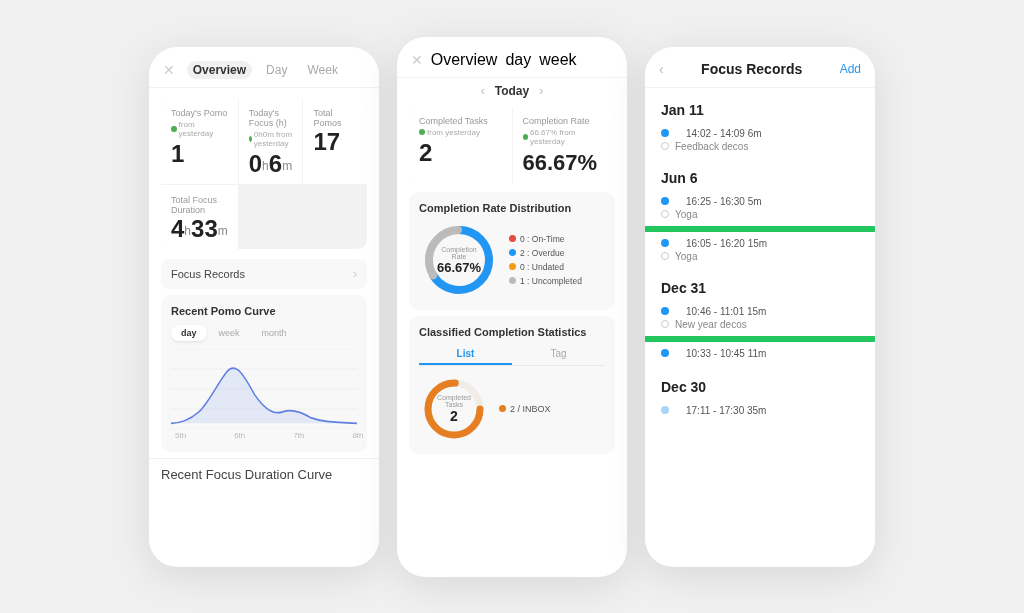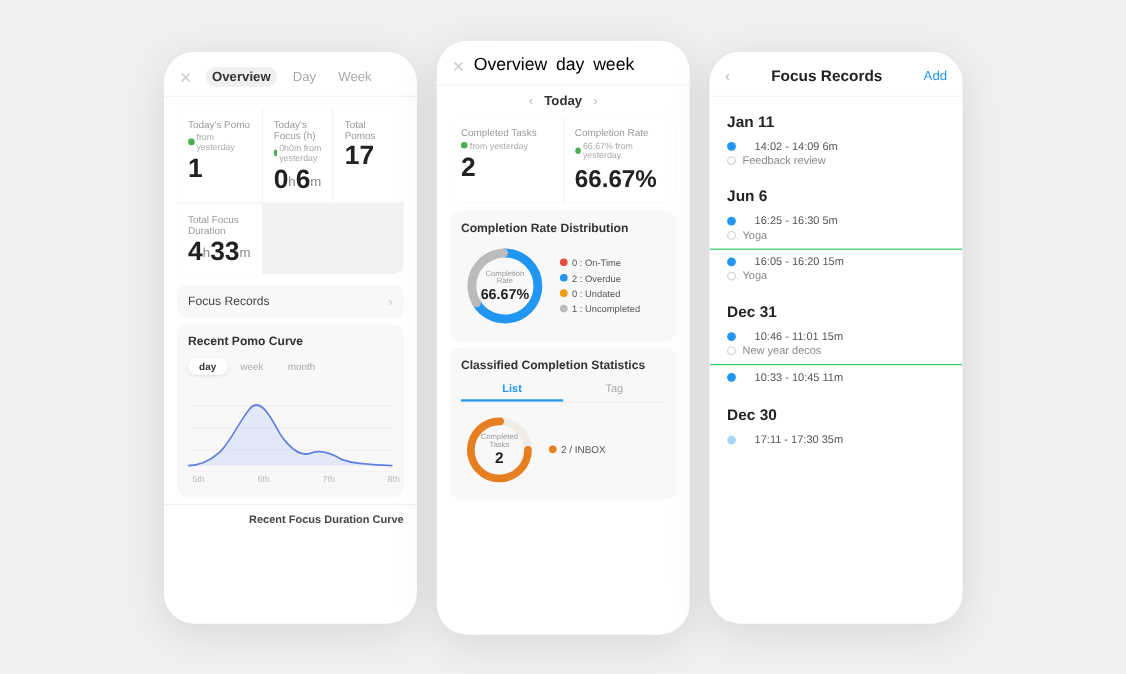--- a/index.html
+++ b/index.html
@@ -154,23 +154,23 @@
     .chart-labels {
       display: flex;
       justify-content: space-between;
       padding: 2px 4px;
       gap: 48px;
     }
     .chart-labels span { font-size: 8px; color: #bbb; }
 
     
     .bottom-label {
-      text-align: right;
-      font-size: 10px;
-      font-weight: 700;
+      text-align: left;
+      font-size: 13px;
+      font-weight: 400;
       color: #444;
       padding: 8px 12px;
       border-top: 1px solid #f0f0f0;
     }
 
     
     .mid-nav {
       display: flex;
       align-items: center;
       padding: 14px 14px 8px;
@@ -276,21 +276,21 @@
     .right-header .title { font-size: 14px; font-weight: 700; color: #222; }
     .right-header .add-btn { font-size: 12px; color: #2196f3; cursor: pointer; font-weight: 500; }
 
     .records-list { overflow-y: auto; height: calc(100% - 48px); padding: 6px 0; }
     .date-group { margin-bottom: 4px; }
     .date-header { font-size: 14px; font-weight: 700; color: #222; padding: 8px 16px 4px; }
     .record-item {
       display: flex;
       flex-direction: column;
       padding: 6px 16px;
-      border-bottom: 1px solid #22c55e;
+      border-bottom: 6px solid #22c55e;
     }
     .record-item:last-child { border-bottom: none; }
     .record-time-row { display: flex; align-items: center; gap: 17px; margin-bottom: 2px; }
     .record-dot { width: 8px; height: 8px; border-radius: 50%; flex-shrink: 0; }
     .record-time { font-size: 10px; color: #555; font-weight: 500; }
     .record-name-row { display: flex; align-items: center; gap: 6px; }
     .record-name-icon { width: 8px; height: 8px; border-radius: 50%; border: 1px solid #ccc; flex-shrink: 0; }
     .record-name { font-size: 10px; color: #888; }
   </style>
 </head>
@@ -479,21 +479,21 @@
 
       <div class="date-group">
         <div class="date-header">Jan 11</div>
         <div class="record-item">
           <div class="record-time-row">
             <span class="record-dot" style="background:#2196f3"></span>
             <span class="record-time">14:02 - 14:09  6m</span>
           </div>
           <div class="record-name-row">
             <span class="record-name-icon"></span>
-            <span class="record-name">Feedback review</span>
+            <span class="record-name">Feedback decos</span>
           </div>
         </div>
       </div>
 
       <div class="date-group">
         <div class="date-header">Jun 6</div>
         <div class="record-item">
           <div class="record-time-row">
             <span class="record-dot" style="background:#2196f3"></span>
             <span class="record-time">16:25 - 16:30  5m</span>

